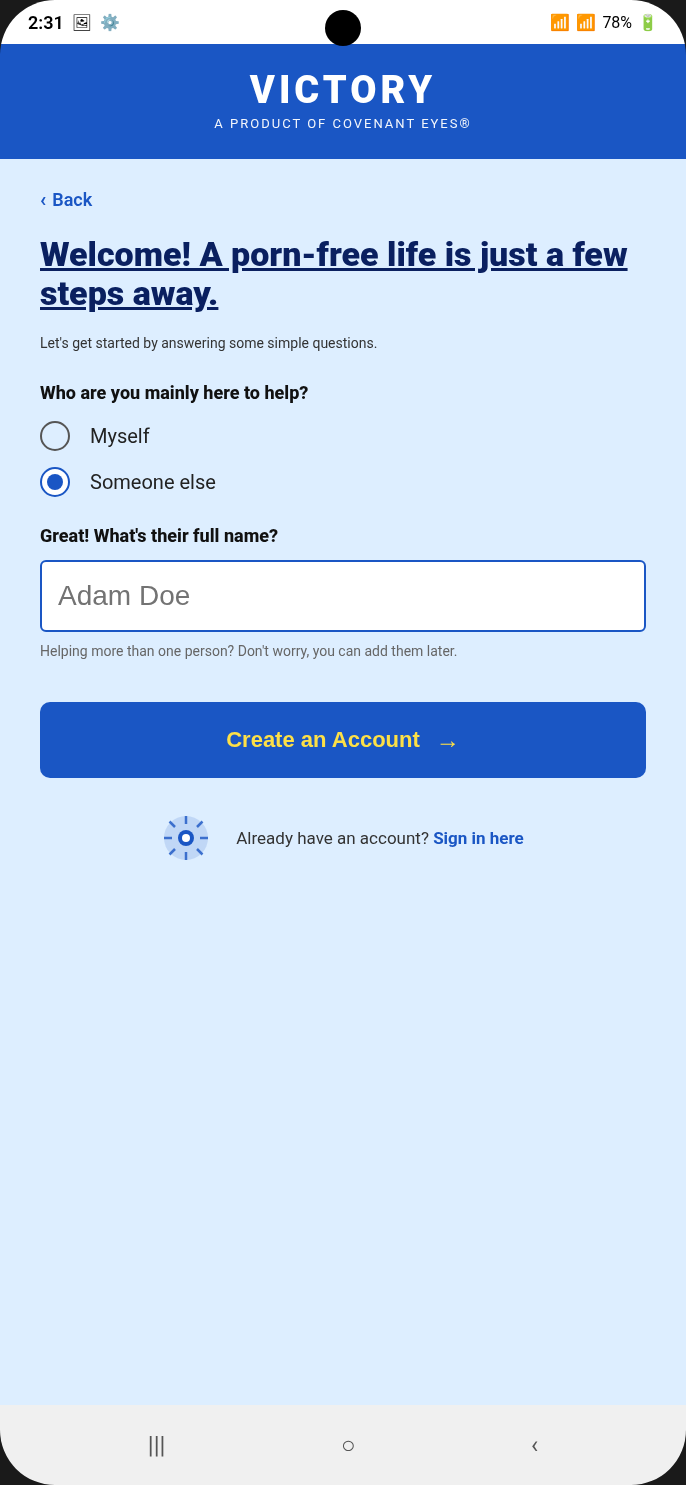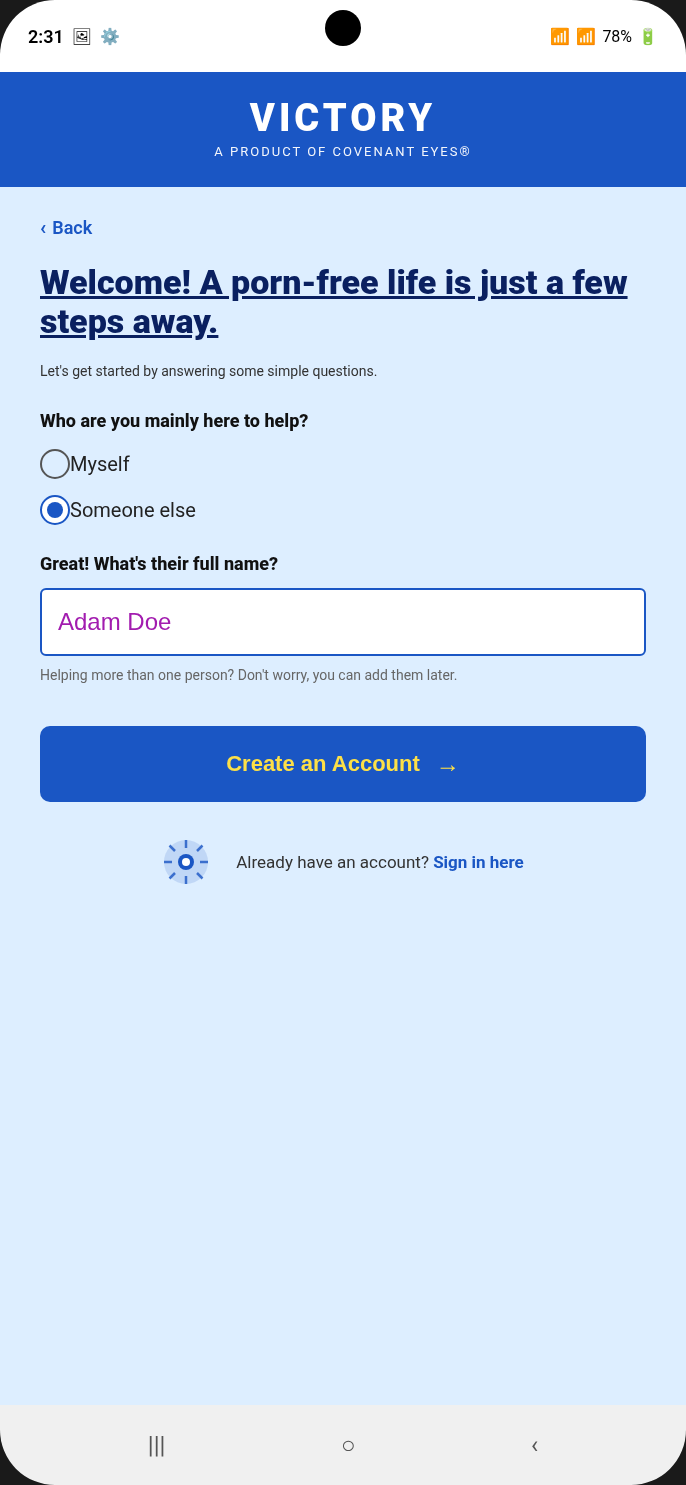--- a/index.html
+++ b/index.html
@@ -20,21 +20,21 @@
       border-radius: 55px;
       overflow: hidden;
       position: relative;
       display: flex;
       flex-direction: column;
     }
 
     
     .status-bar {
       background: #fff;
-      height: 72px;
+      height: 44px;
       display: flex;
       align-items: center;
       justify-content: space-between;
       padding: 0 28px;
       position: relative;
       flex-shrink: 0;
     }
 
     .status-time {
       font-size: 18px;
@@ -157,21 +157,21 @@
     .radio-group {
       display: flex;
       flex-direction: column;
       gap: 16px;
       margin-bottom: 28px;
     }
 
     .radio-option {
       display: flex;
       align-items: center;
-      gap: 0;
+      gap: 20px;
       cursor: pointer;
       text-align: center;
     }
 
     .radio-circle {
       width: 30px;
       height: 30px;
       border-radius: 50%;
       border: 2.5px solid #555;
       background: transparent;
@@ -202,25 +202,25 @@
     .field-question {
       font-size: 18px;
       font-weight: 800;
       color: #111;
       margin-bottom: 14px;
     }
 
     .name-input {
       width: 100%;
       padding: 18px 16px;
-      font-size: 24px;
+      font-size: 28px;
       border: 2.5px solid #1a56c4;
       border-radius: 6px;
       background: #fff;
-      color: #a21caf;
+      color: #737373;
       outline: none;
       margin-bottom: 10px;
     }
 
     .helper-text {
       font-size: 14px;
       color: #666;
       line-height: 1.4;
       margin-bottom: 40px;
     }

